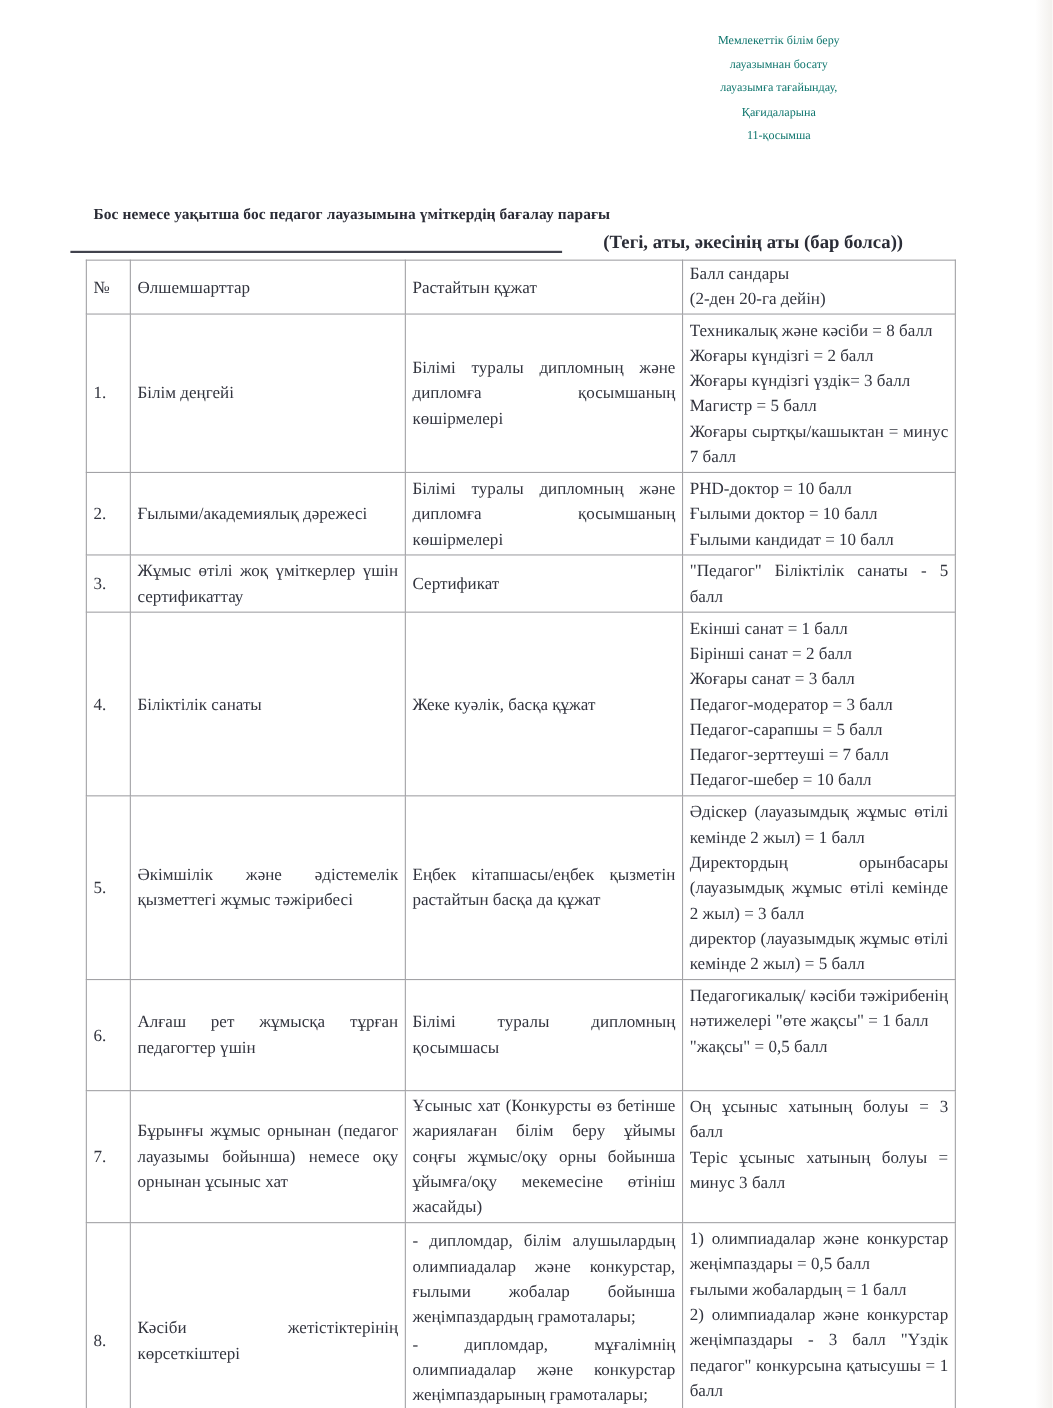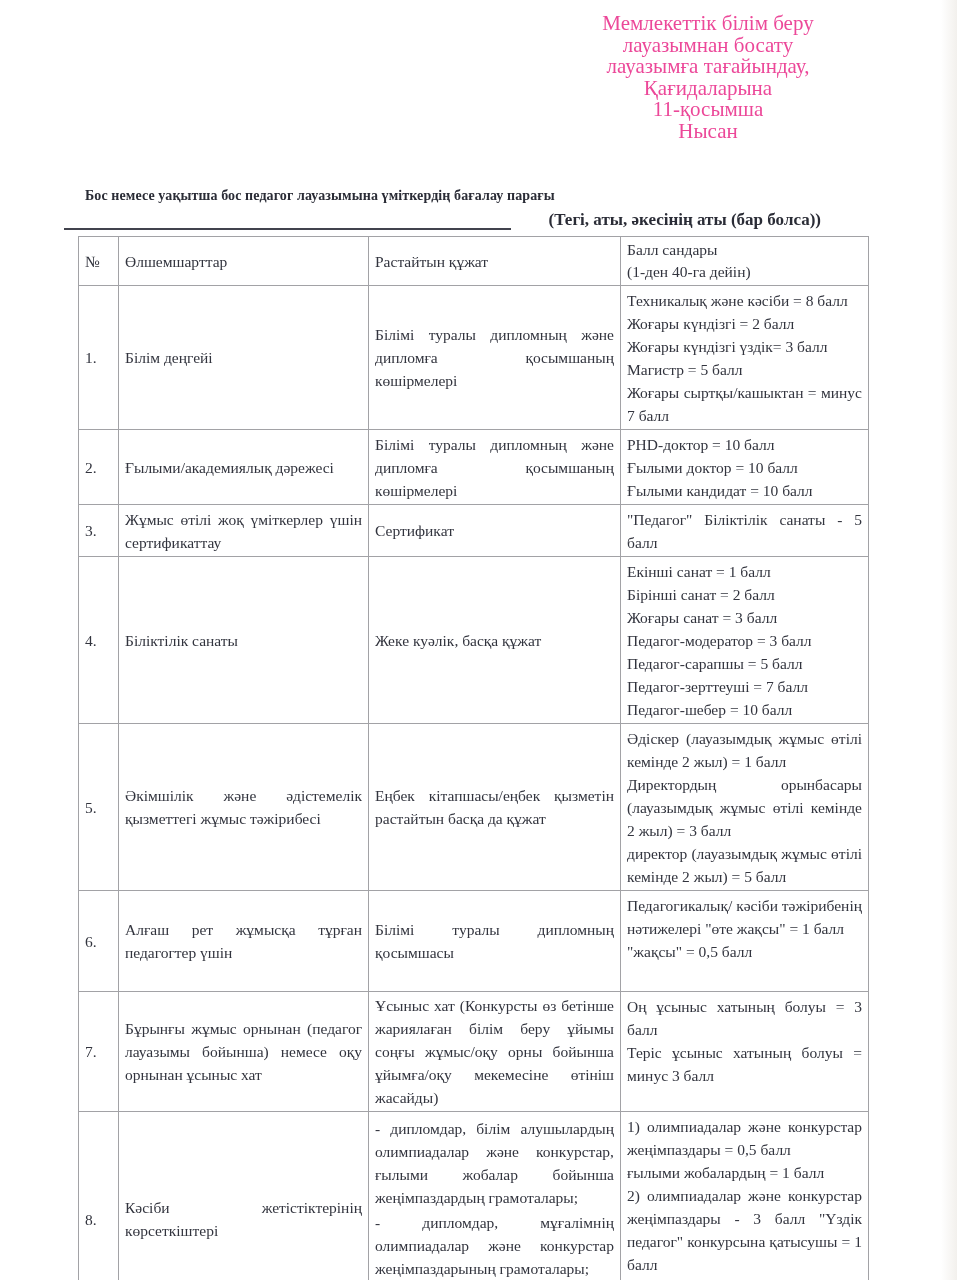--- a/index.html
+++ b/index.html
@@ -17,24 +17,24 @@
   }
   
   .scan-edge-right {
     position: absolute; top: 0; right: 0;
     width: 16px; height: 100%;
     background: linear-gradient(to right, rgba(0,0,0,0), rgba(165,150,125,0.14));
     pointer-events: none;
   }
   .appendix-note {
     position: absolute;
-    top: 13px; left: 543px; width: 330px;
+    top: 27px; left: 543px; width: 330px;
     text-align: center;
-    font-size: 21px; line-height: 21.5px;
-    color: #ec4899;
+    font-size: 11px; line-height: 21.5px;
+    color: #0f766e;
   }
   .doc-title {
     position: absolute;
     top: 188px; left: 85px;
     font-size: 14px; font-weight: bold;
     color: #2a2c36;
     letter-spacing: 0.1px;
   }
   .name-row {
     position: absolute;
@@ -96,21 +96,20 @@
 
 <div class="page">
   <div class="scan-edge-right"></div>
 
   <div class="appendix-note">
     <div>Мемлекеттік білім беру</div>
     <div>лауазымнан босату</div>
     <div>лауазымға тағайындау,</div>
     <div>Қағидаларына</div>
     <div>11-қосымша</div>
-    <div>Нысан</div>
   </div>
 
   <div class="doc-title">Бос немесе уақытша бос педагог лауазымына үміткердің бағалау парағы</div>
 
   <div class="name-row">
     <div class="name-blank"></div>
     <div class="name-caption">(Тегі, аты, әкесінің аты (бар болса))</div>
   </div>
 
   <table class="criteria-table">
@@ -119,21 +118,21 @@
       <col style="width:250px">
       <col style="width:252px">
       <col style="width:248px">
     </colgroup>
     <thead>
       <tr>
         <th class="h-num">№</th>
         <th class="h-crit">Өлшемшарттар</th>
         <th class="h-doc">Растайтын құжат</th>
         <th class="h-points">Балл сандары
-(1-ден 40-га дейін)</th>
+(2-ден 20-га дейін)</th>
       </tr>
     </thead>
     <tbody id="criteria-rows">
         <tr>
           <td class="col-num">1.</td>
           <td class="col-crit">Білім деңгейі</td>
           <td class="col-doc">
             <div class="doc-par">Білімі туралы дипломның және дипломға қосымшаның көшірмелері</div>
           </td>
           <td class="col-points">

